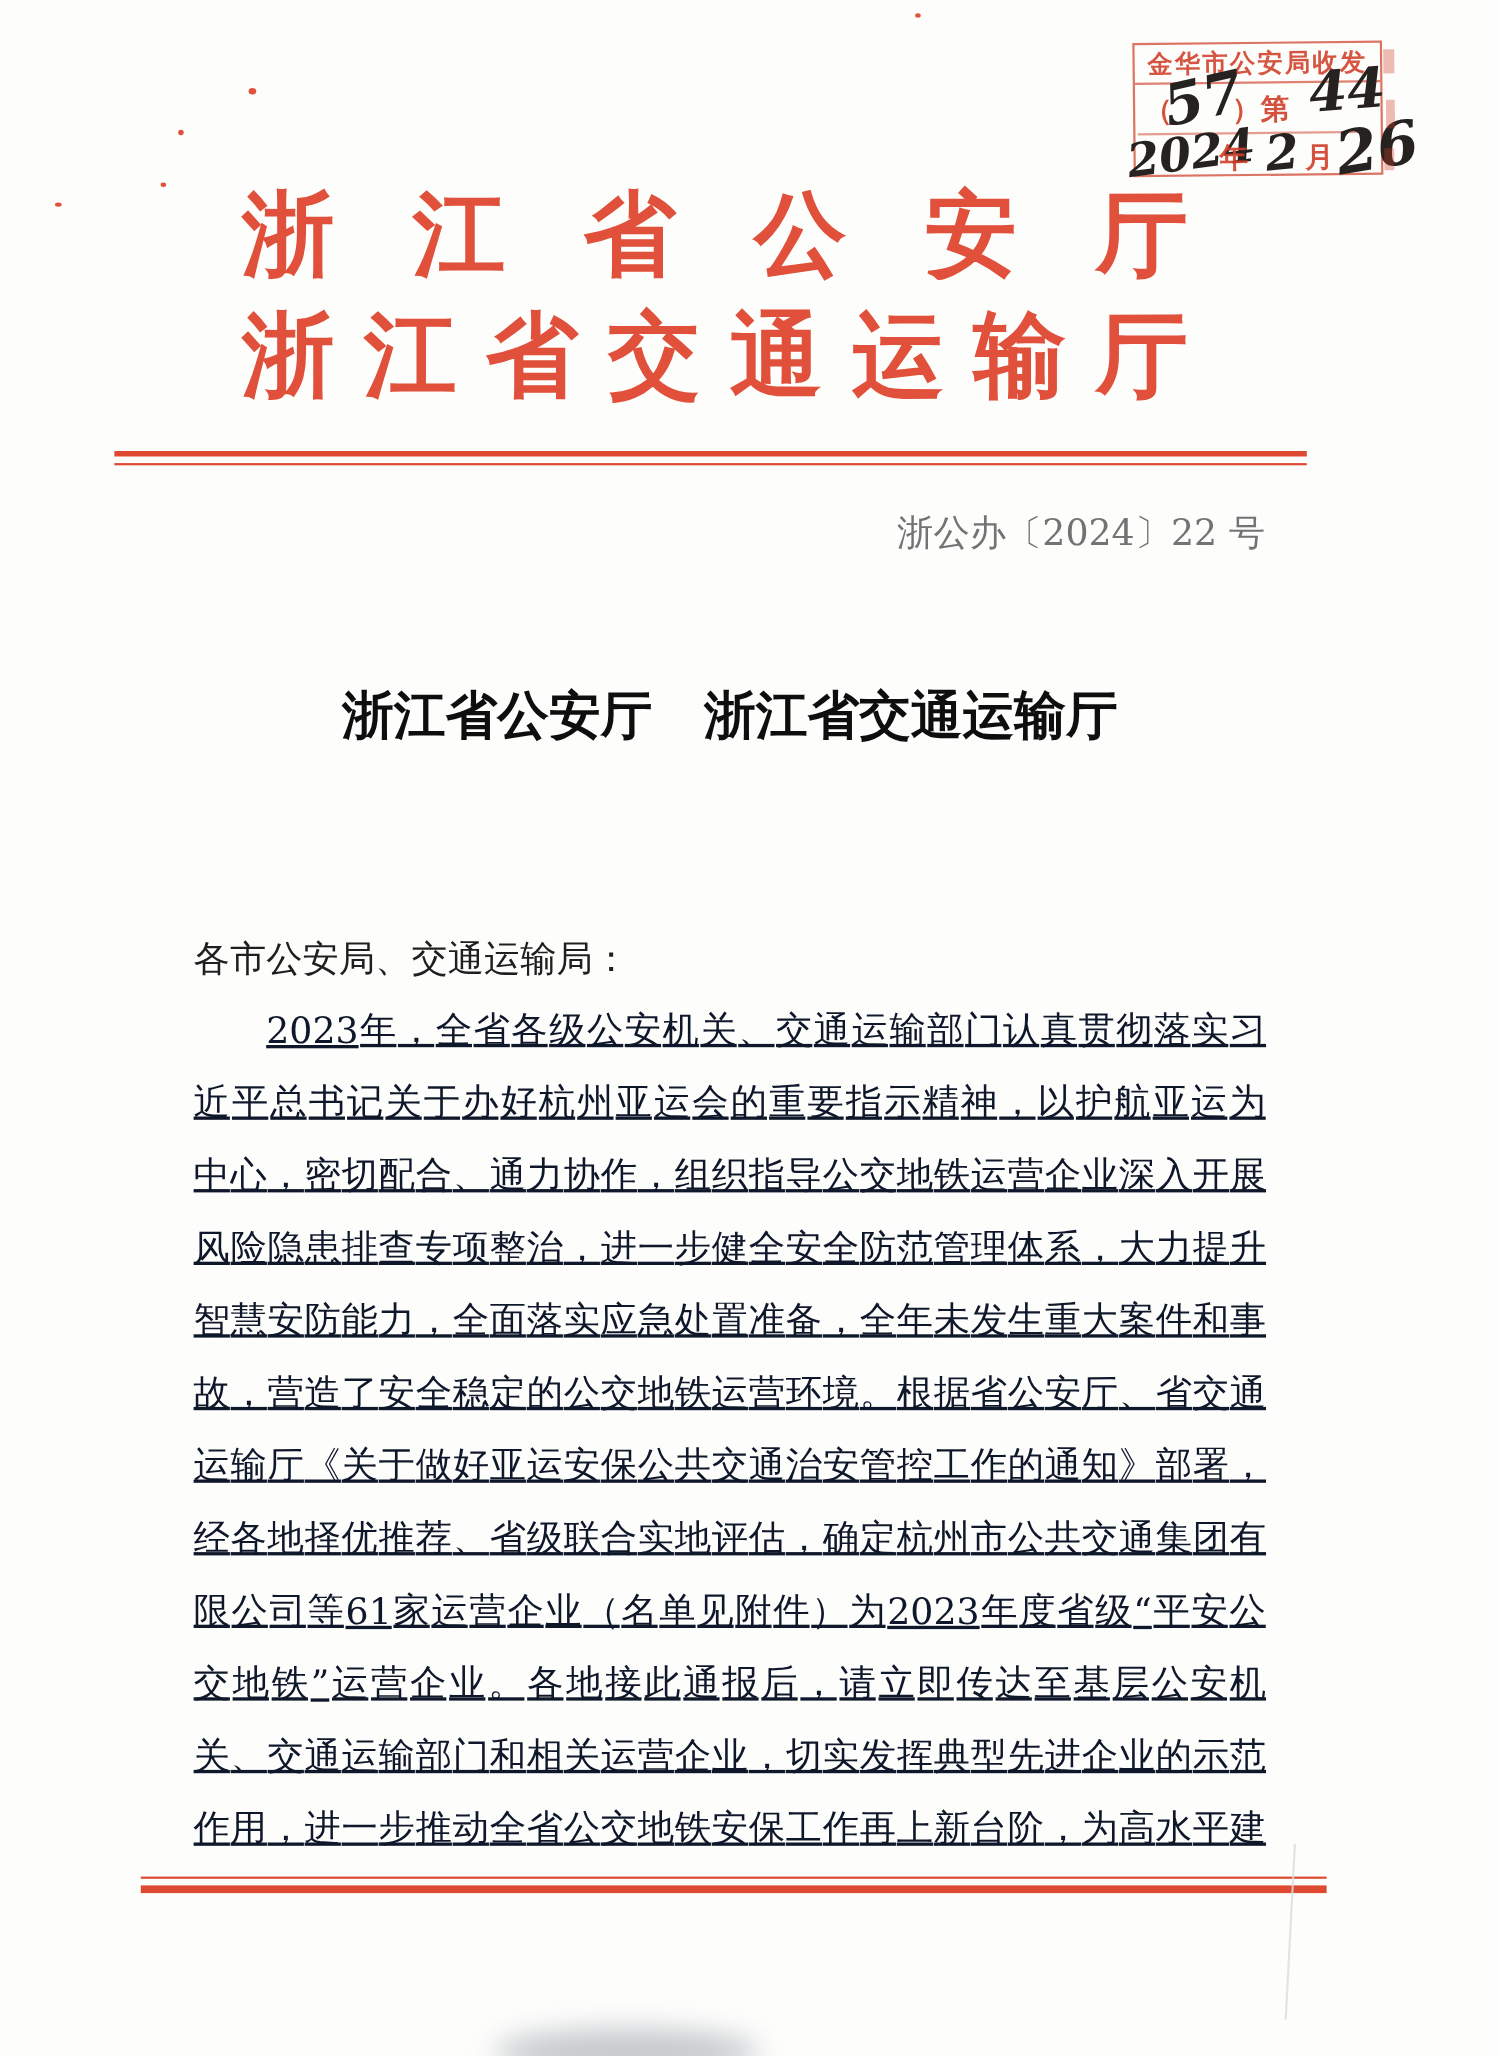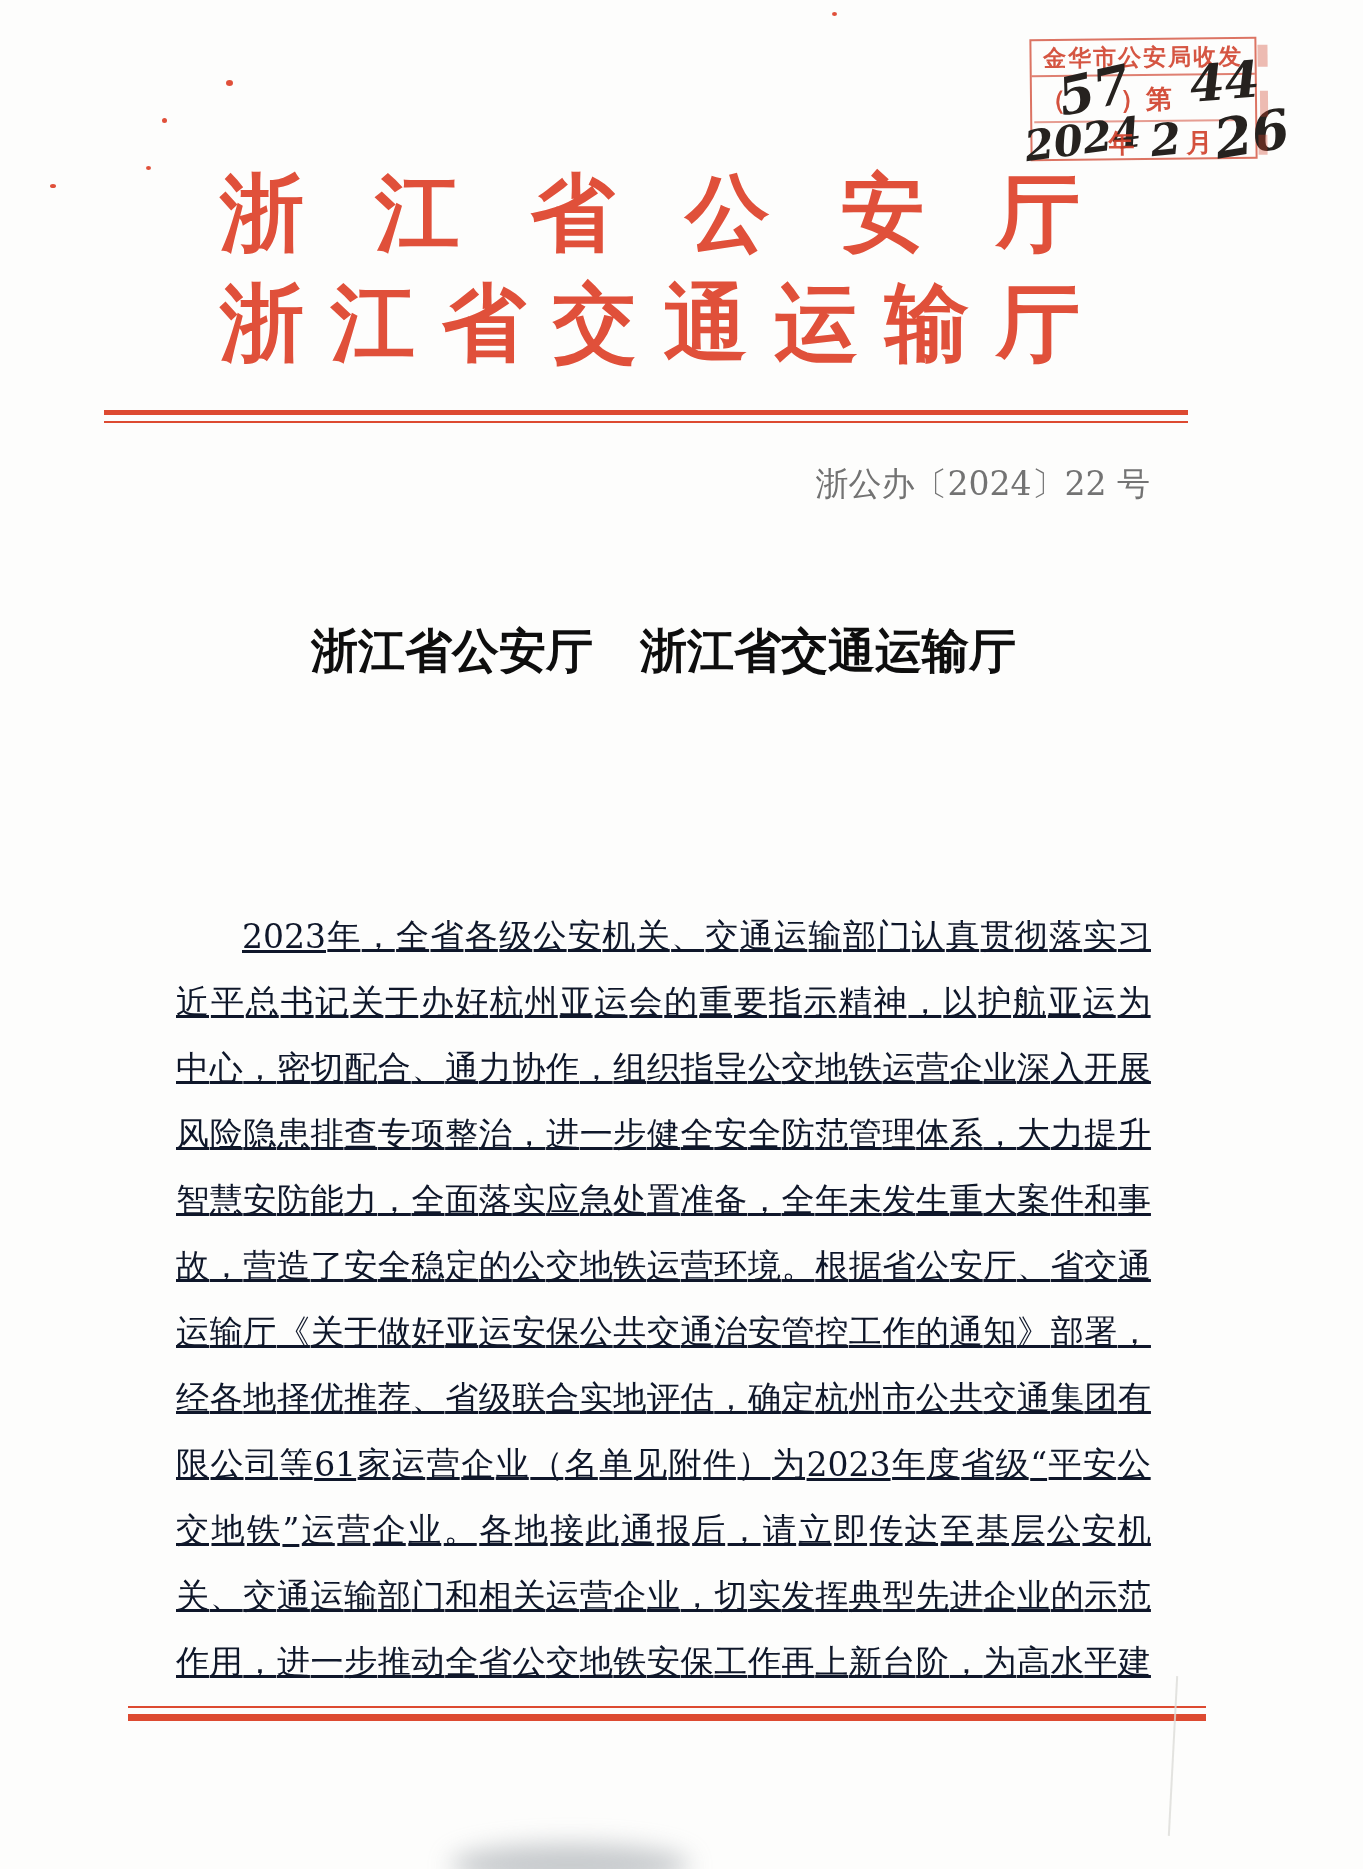--- a/index.html
+++ b/index.html
@@ -143,20 +143,21 @@
       <span>厅</span>
     </div>
 
   <div class="rule rule-top-thick"></div>
   <div class="rule rule-top-thin"></div>
 
   <div class="doc-number">浙公办〔2024〕22 号</div>
 
   <div class="title-line title1">浙江省公安厅　浙江省交通运输厅</div>
 
+  <div class="salutation">各市公安局、交通运输局：</div>
 
   <div class="body-block">
     <div class="body-line indent">
         <span>2023</span>
         <span>年</span>
         <span>，</span>
         <span>全</span>
         <span>省</span>
         <span>各</span>
         <span>级</span>

